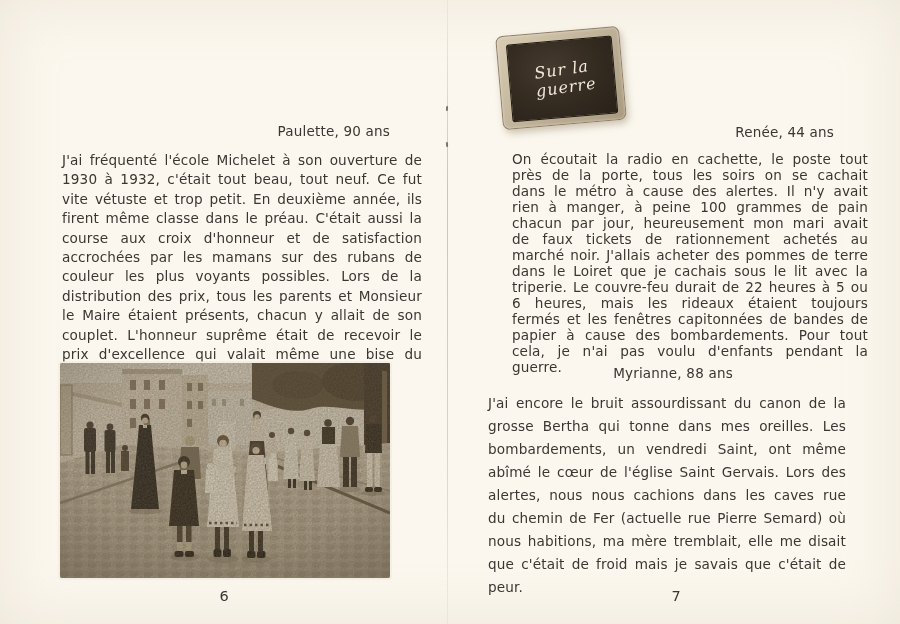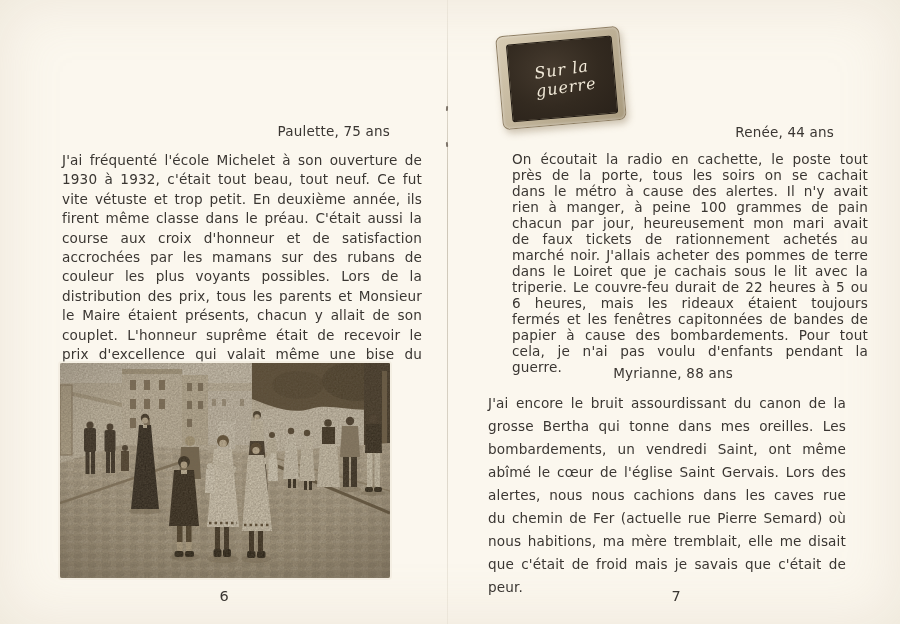--- a/index.html
+++ b/index.html
@@ -48,21 +48,21 @@
   .slate-line{font-family:"DejaVu Serif",serif;font-style:italic;color:#f2ead9;
     font-size:16px;line-height:18px;letter-spacing:1px;transform:rotate(-3deg);}
   .slate-line.l2{margin-left:6px;}
 </style>
 </head>
 <body>
 
 <div class="spread">
 
   <div>
-    <div class="heading" id="heading-paulette">Paulette, 75 ans</div>
+    <div class="heading" id="heading-paulette">Paulette, 90 ans</div>
     <div class="para" id="para-paulette">J'ai fréquenté l'école Michelet à son ouverture de 1930 à 1932, c'était tout beau, tout neuf. Ce fut vite vétuste et trop petit. En deuxième année, ils firent même classe dans le préau. C'était aussi la course aux croix d'honneur et de satisfaction accrochées par les mamans sur des rubans de couleur les plus voyants possibles. Lors de la distribution des prix, tous les parents et Monsieur le Maire étaient présents, chacun y allait de son couplet. L'honneur suprême était de recevoir le prix d'excellence qui valait même une bise du Maire...</div>
 
     <div class="photo">
       <svg viewBox="0 0 330 215" width="330" height="215" xmlns="http://www.w3.org/2000/svg">
         <defs>
           <linearGradient id="street" x1="0" y1="0" x2="0" y2="1">
             <stop offset="0" stop-color="#c9bca4"></stop>
               <stop offset="1" stop-color="#a79a80"></stop>
           </linearGradient>
           <radialGradient id="vig" cx="0.5" cy="0.45" r="0.78">

